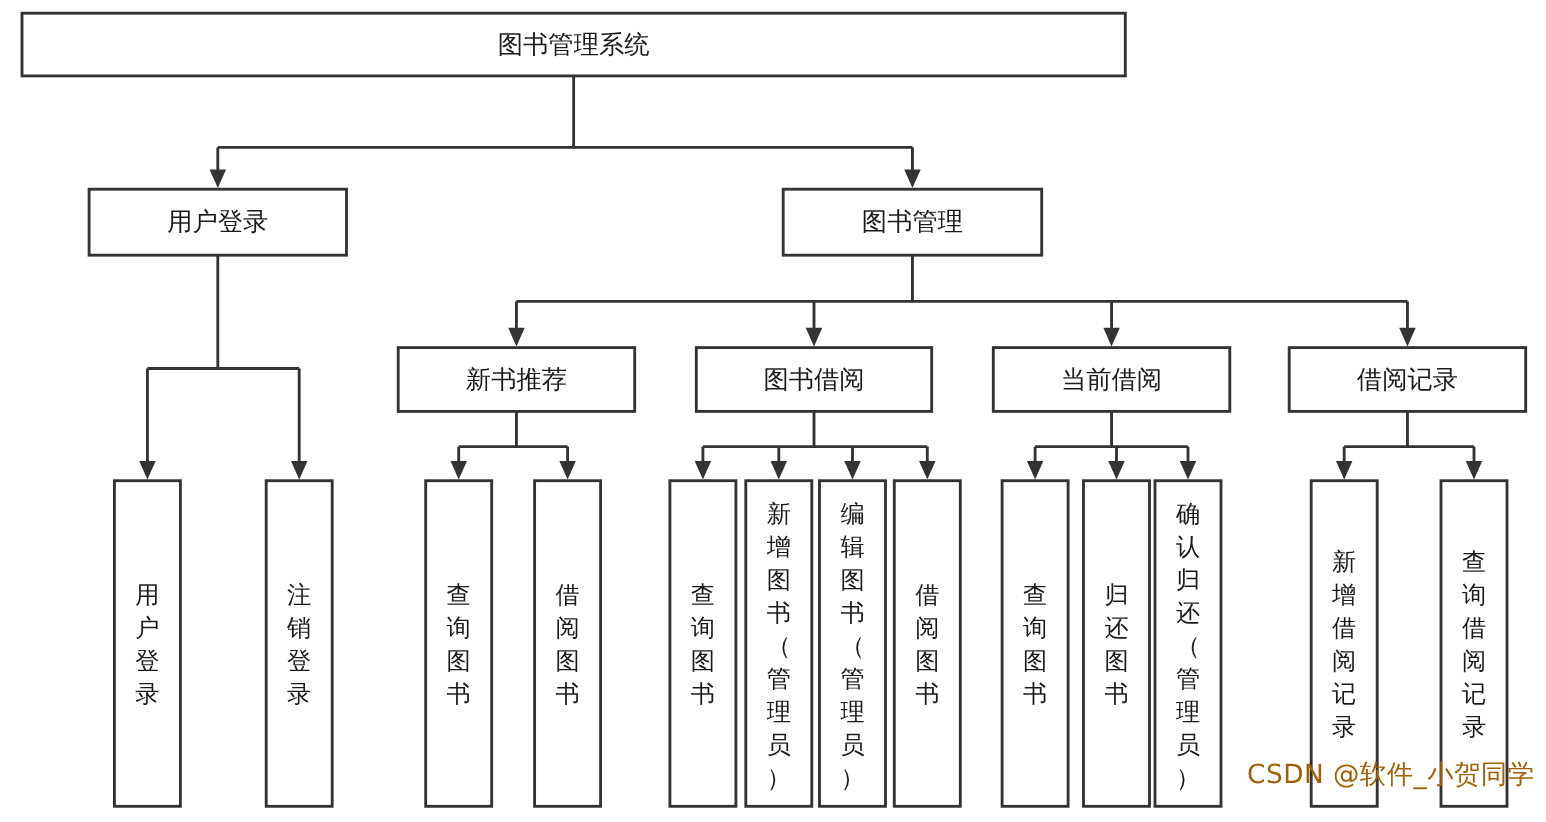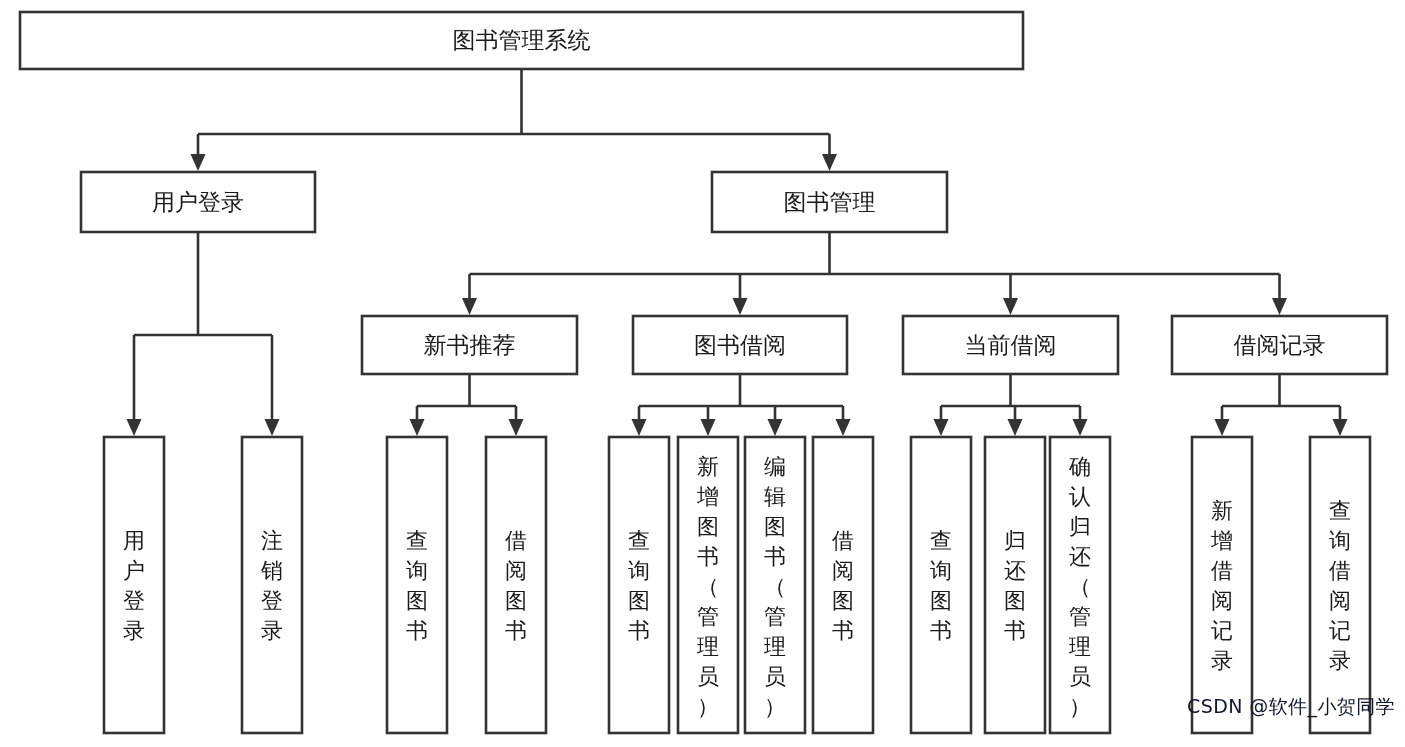--- a/index.html
+++ b/index.html
@@ -54,22 +54,22 @@
     fill: #1a1a1a;
     font-family: "DejaVu Sans", "Liberation Sans", sans-serif;
     font-size: 22px;
     text-anchor: middle;
   }
   .watermark-text {
     position: absolute;
     right: 10px;
     bottom: 4px;
     font-family: "DejaVu Sans", "Liberation Sans", sans-serif;
-    font-size: 19px;
-    color: #0f172a;
+    font-size: 24px;
+    color: #a16207;
     white-space: nowrap;
     letter-spacing: 0.4px;
     text-align: right;
   }
 </style>
 </head>
 <body>
 
 <div id="diagram-root">
   <svg id="flowchart" viewBox="0 0 1405 747" xmlns="http://www.w3.org/2000/svg">

